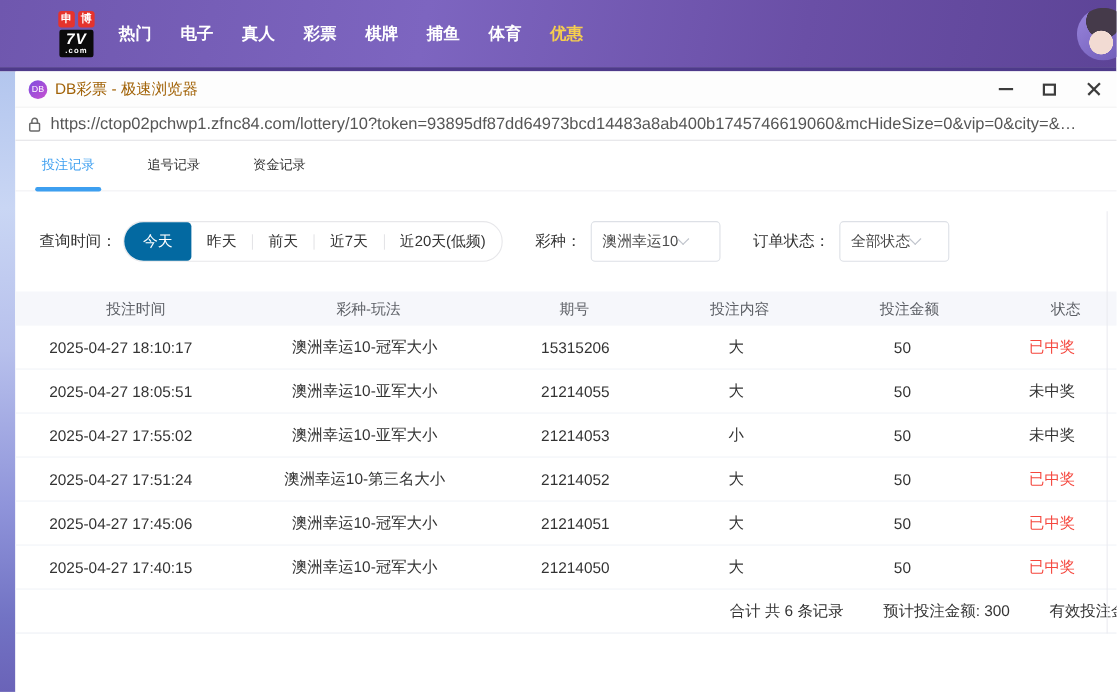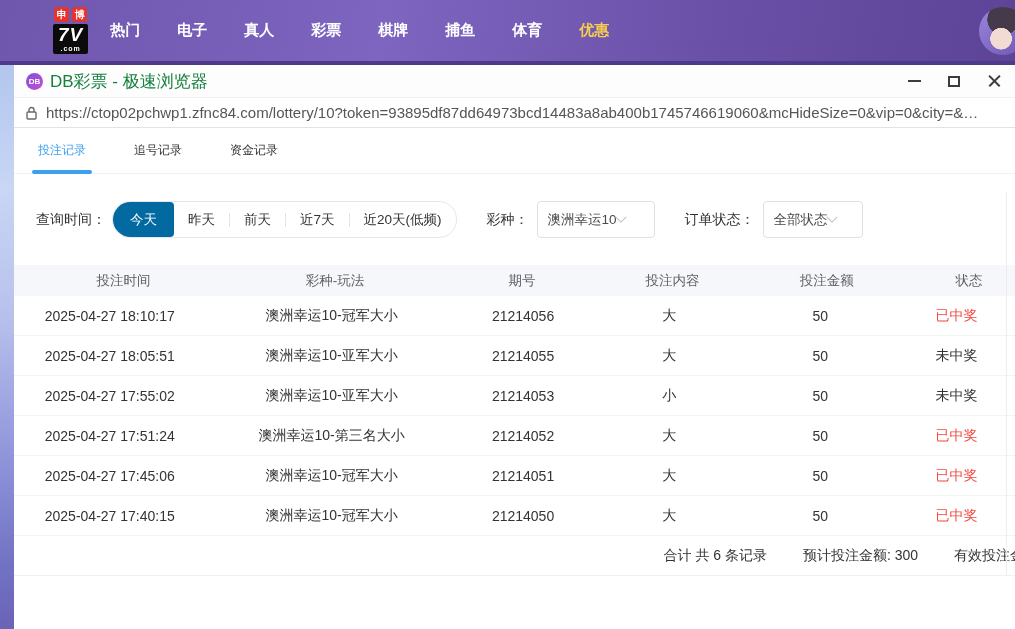--- a/index.html
+++ b/index.html
@@ -15,23 +15,23 @@
     background:linear-gradient(100deg,#6f57ae 0%,#7d65c0 38%,#6a4fa6 72%,#5d4497 100%);
     border-bottom:4px solid #4e3a8a;
     display:flex; align-items:center; padding-left:53px;
   }
   .logo { display:flex; flex-direction:column; align-items:center; cursor:pointer; }
   .logo-badges { display:flex; gap:3px; margin-bottom:2px; }
   .logo-badge { width:15px; height:15px; background:#e5332d; color:#fff; font-size:10px; font-weight:bold;
     display:flex; align-items:center; justify-content:center; border-radius:3px; }
   .logo-main { background:#0b0b0b; color:#fff; border-radius:2px; padding:1px 5px 2px;
     display:flex; flex-direction:column; align-items:center; line-height:1; }
-  .logo-main .big { font-size:19px; font-weight:800; font-style:italic; letter-spacing:1px; }
+  .logo-main .big { font-size:14px; font-weight:800; font-style:italic; letter-spacing:1px; }
   .logo-main .sub { font-size:7px; font-weight:700; letter-spacing:1px; margin-top:1px; }
-  .topnav { display:flex; margin-left:22px; gap:37px; }
+  .topnav { display:flex; margin-left:22px; gap:26px; }
   .nav-item { color:#ffffff; font-size:15px; font-weight:700; cursor:pointer; white-space:nowrap; }
   .nav-item.highlight { color:#f6ce4e; }
   .avatar {
     position:absolute; right:-12px; top:7px; width:48px; height:48px; border-radius:50%;
     background:
       radial-gradient(circle at 46% 66%, #f2dbd3 0 26%, rgba(0,0,0,0) 27%),
       radial-gradient(circle at 50% 26%, #453a4a 0 36%, rgba(0,0,0,0) 37%),
       linear-gradient(140deg,#9a86dd,#6d59b5);
   }
 
@@ -42,22 +42,22 @@
   }
 
   
   .window {
     position:absolute; left:14px; top:65px; width:1008px; height:564px;
     background:#ffffff;
   }
   .titlebar { height:33px; background:#fdfdfd; display:flex; align-items:center; padding-left:12px;
     border-bottom:1px solid #f0f0f0; }
   .app-icon { width:17px; height:17px; border-radius:50%; background:linear-gradient(135deg,#7d4ee0,#c84fd0);
-    color:#fff; font-size:8px; font-weight:700; display:flex; align-items:center; justify-content:center; flex:0 0 17px; }
-  .win-title { font-size:17px; color:#15803d; margin-left:7px; }
+    color:#fff; font-size:8px; font-weight:400; display:flex; align-items:center; justify-content:center; flex:0 0 17px; }
+  .win-title { font-size:14px; color:#a16207; margin-left:7px; }
   .win-controls { margin-left:auto; display:flex; height:100%; margin-right:8px; }
   .wc { width:40px; height:100%; display:flex; align-items:center; justify-content:center; cursor:pointer; }
   .g-min { width:13px; height:2px; background:#3c3c3c; }
   .g-max { width:12px; height:11px; border:2px solid #3c3c3c; }
   .g-close { position:relative; width:13px; height:13px; }
   .g-close::before,.g-close::after { content:""; position:absolute; left:-1px; top:5.5px; width:15px; height:1.6px; background:#3c3c3c; }
   .g-close::before { transform:rotate(45deg); }
   .g-close::after  { transform:rotate(-45deg); }
 
   .urlbar { height:30px; display:flex; align-items:center; padding:0 12px; border-bottom:1px solid #e3e3e6; background:#fff; }
@@ -199,21 +199,21 @@
         <div class="t-cell c3">期号</div>
         <div class="t-cell c4">投注内容</div>
         <div class="t-cell c5">投注金额</div>
         <div class="t-cell c6">状态</div>
       </div>
 
       <div id="table-body">
   <div class="t-row">
     <div class="t-cell c1">2025-04-27 18:10:17</div>
     <div class="t-cell c2">澳洲幸运10-冠军大小</div>
-    <div class="t-cell c3">21214056</div>
+    <div class="t-cell c3">15315206</div>
     <div class="t-cell c4">大</div>
     <div class="t-cell c5">50</div>
     <div class="t-cell c6 status won">已中奖</div>
   </div>
 
   <div class="t-row">
     <div class="t-cell c1">2025-04-27 18:05:51</div>
     <div class="t-cell c2">澳洲幸运10-亚军大小</div>
     <div class="t-cell c3">21214055</div>
     <div class="t-cell c4">大</div>

